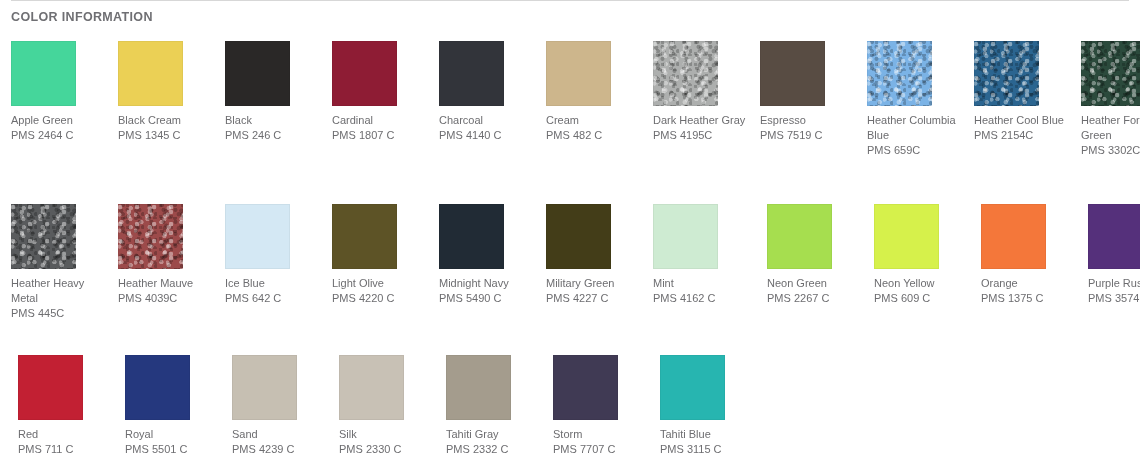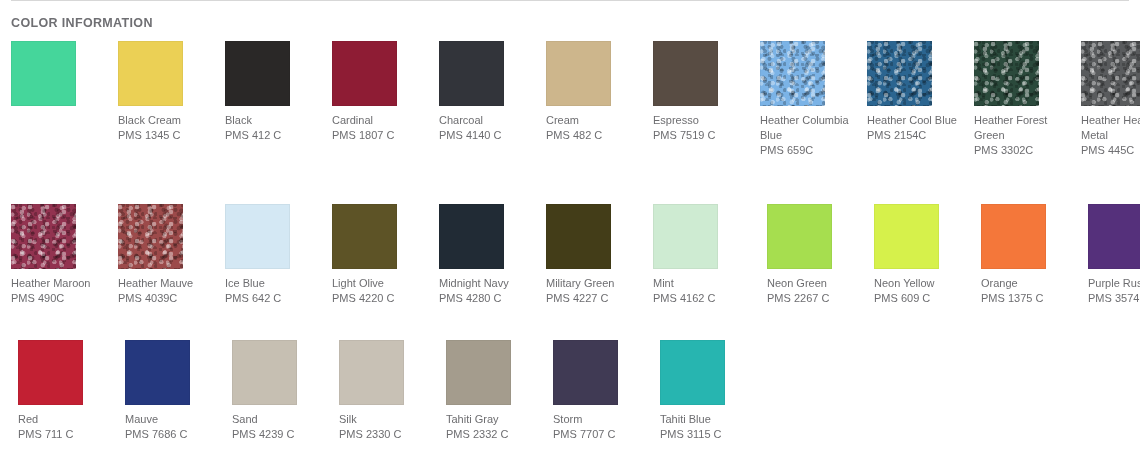--- a/index.html
+++ b/index.html
@@ -29,21 +29,21 @@
     left: 11px;
     top: 0;
     width: 1118px;
     height: 1px;
     background: #d7d7d7;
   }
 
   .section-title {
     position: absolute;
     left: 11px;
-    top: 15px;
+    top: 9px;
     margin: 0;
     font-size: 12.5px;
     font-weight: bold;
     letter-spacing: 0.35px;
     color: #6f6f73;
     text-transform: uppercase;
     line-height: 16px;
   }
 
   .swatch-grid {
@@ -124,33 +124,37 @@
 
 <div class="panel">
 
   <div class="top-rule"></div>
 
   <h2 class="section-title">COLOR INFORMATION</h2>
 
   <div class="swatch-grid">
       <div class="swatch-cell row-0">
         <span class="chip light-edge" style="background-color: rgb(69, 214, 155);"></span>
+        <div class="label">
+          <span class="name">Apple Green</span>
+          <span class="pms">PMS 2464 C</span>
+        </div>
       </div>
       <div class="swatch-cell row-0">
         <span class="chip light-edge" style="background-color: rgb(235, 208, 85);"></span>
         <div class="label">
           <span class="name">Black Cream</span>
           <span class="pms">PMS 1345 C</span>
         </div>
       </div>
       <div class="swatch-cell row-0">
         <span class="chip light-edge" style="background-color: rgb(42, 40, 39);"></span>
         <div class="label">
           <span class="name">Black</span>
-          <span class="pms">PMS 412 C</span>
+          <span class="pms">PMS 246 C</span>
         </div>
       </div>
       <div class="swatch-cell row-0">
         <span class="chip light-edge" style="background-color: rgb(142, 28, 52);"></span>
         <div class="label">
           <span class="name">Cardinal</span>
           <span class="pms">PMS 1807 C</span>
         </div>
       </div>
       <div class="swatch-cell row-0">
@@ -161,20 +165,27 @@
         </div>
       </div>
       <div class="swatch-cell row-0">
         <span class="chip light-edge" style="background-color: rgb(205, 182, 140);"></span>
         <div class="label">
           <span class="name">Cream</span>
           <span class="pms">PMS 482 C</span>
         </div>
       </div>
       <div class="swatch-cell row-0">
+        <span class="chip heather light-edge" style="background-color: rgb(173, 175, 174);"></span>
+        <div class="label">
+          <span class="name">Dark Heather Gray</span>
+          <span class="pms">PMS 4195C</span>
+        </div>
+      </div>
+      <div class="swatch-cell row-0">
         <span class="chip light-edge" style="background-color: rgb(88, 76, 67);"></span>
         <div class="label">
           <span class="name">Espresso</span>
           <span class="pms">PMS 7519 C</span>
         </div>
       </div>
       <div class="swatch-cell row-0">
         <span class="chip heather light-edge" style="background-color: rgb(123, 179, 230);"></span>
         <div class="label">
           <span class="name">Heather Columbia Blue</span>
@@ -196,27 +207,20 @@
         </div>
       </div>
       <div class="swatch-cell row-1">
         <span class="chip heather light-edge" style="background-color: rgb(89, 91, 93);"></span>
         <div class="label">
           <span class="name">Heather Heavy Metal</span>
           <span class="pms">PMS 445C</span>
         </div>
       </div>
       <div class="swatch-cell row-1">
-        <span class="chip heather light-edge" style="background-color: rgb(146, 51, 80);"></span>
-        <div class="label">
-          <span class="name">Heather Maroon</span>
-          <span class="pms">PMS 490C</span>
-        </div>
-      </div>
-      <div class="swatch-cell row-1">
         <span class="chip heather light-edge" style="background-color: rgb(156, 74, 74);"></span>
         <div class="label">
           <span class="name">Heather Mauve</span>
           <span class="pms">PMS 4039C</span>
         </div>
       </div>
       <div class="swatch-cell row-1">
         <span class="chip light-edge" style="background-color: rgb(212, 232, 244);"></span>
         <div class="label">
           <span class="name">Ice Blue</span>
@@ -227,21 +231,21 @@
         <span class="chip light-edge" style="background-color: rgb(93, 83, 38);"></span>
         <div class="label">
           <span class="name">Light Olive</span>
           <span class="pms">PMS 4220 C</span>
         </div>
       </div>
       <div class="swatch-cell row-1">
         <span class="chip light-edge" style="background-color: rgb(33, 43, 53);"></span>
         <div class="label">
           <span class="name">Midnight Navy</span>
-          <span class="pms">PMS 4280 C</span>
+          <span class="pms">PMS 5490 C</span>
         </div>
       </div>
       <div class="swatch-cell row-1">
         <span class="chip light-edge" style="background-color: rgb(67, 61, 24);"></span>
         <div class="label">
           <span class="name">Military Green</span>
           <span class="pms">PMS 4227 C</span>
         </div>
       </div>
       <div class="swatch-cell row-1">
@@ -282,22 +286,22 @@
       <div class="swatch-cell row-2">
         <span class="chip light-edge" style="background-color: rgb(194, 32, 51);"></span>
         <div class="label">
           <span class="name">Red</span>
           <span class="pms">PMS 711 C</span>
         </div>
       </div>
       <div class="swatch-cell row-2">
         <span class="chip light-edge" style="background-color: rgb(37, 56, 126);"></span>
         <div class="label">
-          <span class="name">Mauve</span>
-          <span class="pms">PMS 7686 C</span>
+          <span class="name">Royal</span>
+          <span class="pms">PMS 5501 C</span>
         </div>
       </div>
       <div class="swatch-cell row-2">
         <span class="chip light-edge" style="background-color: rgb(198, 191, 178);"></span>
         <div class="label">
           <span class="name">Sand</span>
           <span class="pms">PMS 4239 C</span>
         </div>
       </div>
       <div class="swatch-cell row-2">

